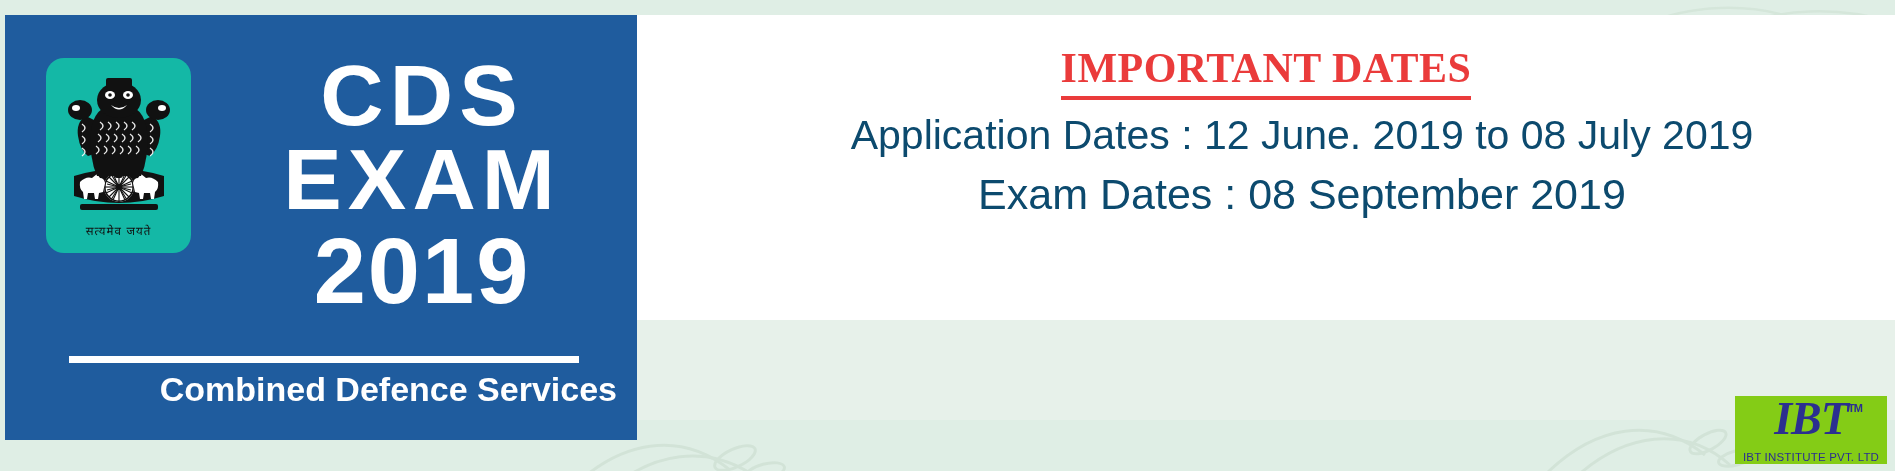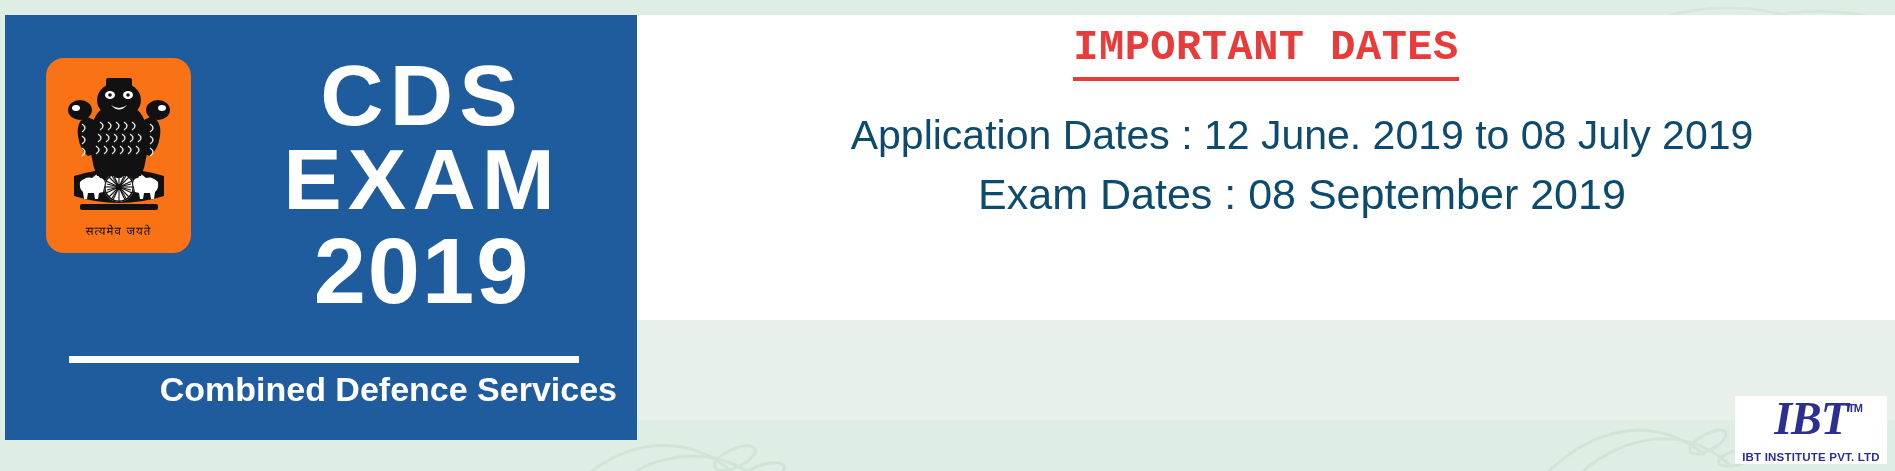--- a/index.html
+++ b/index.html
@@ -54,21 +54,21 @@
     background: #1f5c9e;
   }
 
   
   #emblem-card {
     position: absolute;
     left: 41px;
     top: 43px;
     width: 145px;
     height: 195px;
-    background: #f97316;
+    background: #14b8a6;
     border-radius: 18px;
     display: flex;
     flex-direction: column;
     align-items: center;
     justify-content: flex-start;
     padding-top: 6px;
     box-sizing: border-box;
   }
   #emblem-card svg { display: block; }
   #emblem-motto {
@@ -126,25 +126,25 @@
     font-weight: bold;
     font-size: 34px;
     letter-spacing: 0px;
     white-space: nowrap;
   }
 
   
   #important-dates-heading {
     position: absolute;
     left: 637px;
-    top: 24px;
+    top: 44px;
     width: 1258px;
     text-align: center;
     color: #ea3b3b;
-    font-family: Liberation Mono, monospace;
+    font-family: Liberation Serif, serif;
     font-weight: bold;
     font-size: 42px;
     letter-spacing: 0.5px;
   }
   #important-dates-heading span {
     border-bottom: 4px solid #ea3b3b;
     padding-bottom: 5px;
   }
 
   .date-line {
@@ -174,21 +174,21 @@
     white-space: nowrap;
   }
 
   
   #ibt-logo {
     position: absolute;
     left: 1735px;
     top: 396px;
     width: 152px;
     height: 68px;
-    background: #ffffff;
+    background: #84cc16;
     display: flex;
     flex-direction: column;
     align-items: center;
     justify-content: center;
   }
   #ibt-logo-mark {
     font-family: "Liberation Serif", serif;
     font-weight: bold;
     font-style: italic;
     font-size: 46px;
@@ -200,21 +200,21 @@
   #ibt-logo-tm {
     position: absolute;
     right: -14px;
     top: 6px;
     font-size: 11px;
     font-style: normal;
     font-family: "Liberation Sans", sans-serif;
   }
   #ibt-logo-tagline {
     font-family: "Liberation Sans", sans-serif;
-    font-weight: bold;
+    font-weight: normal;
     font-size: 11.5px;
     color: #2b2f90;
     letter-spacing: 0.2px;
     margin-top: 10px;
     white-space: nowrap;
   }
 </style>
 </head>
 <body>
 

